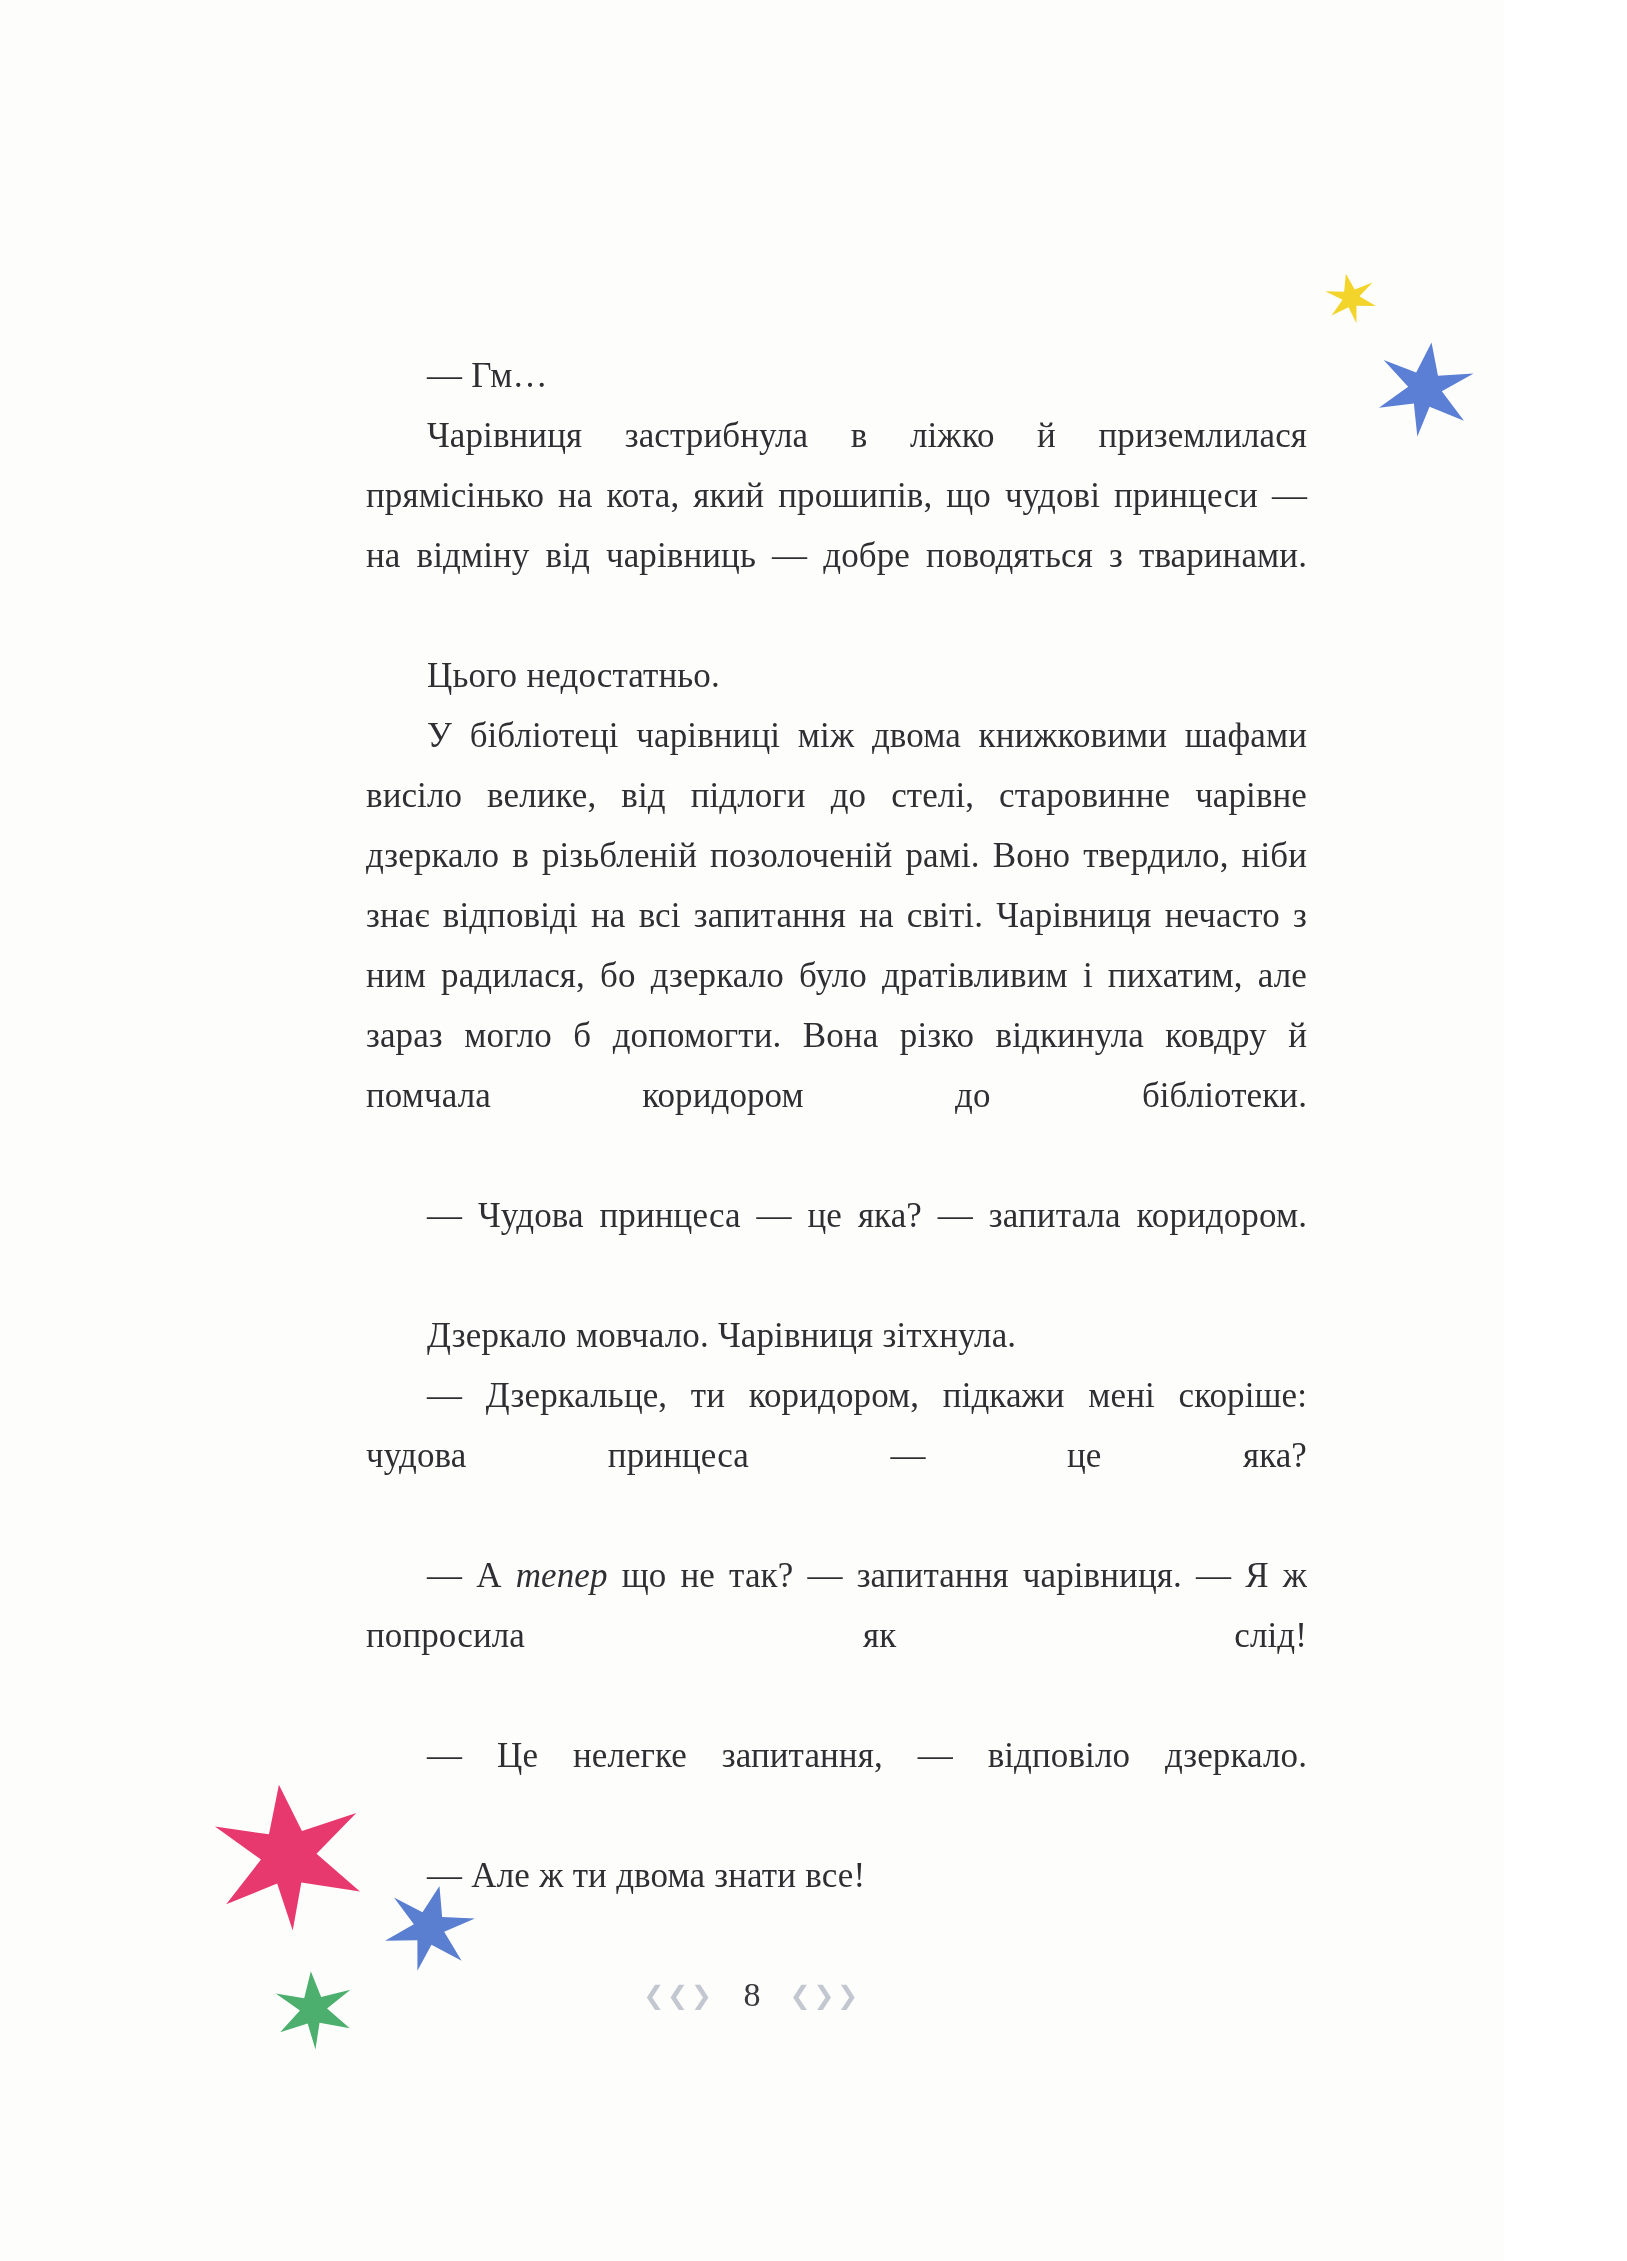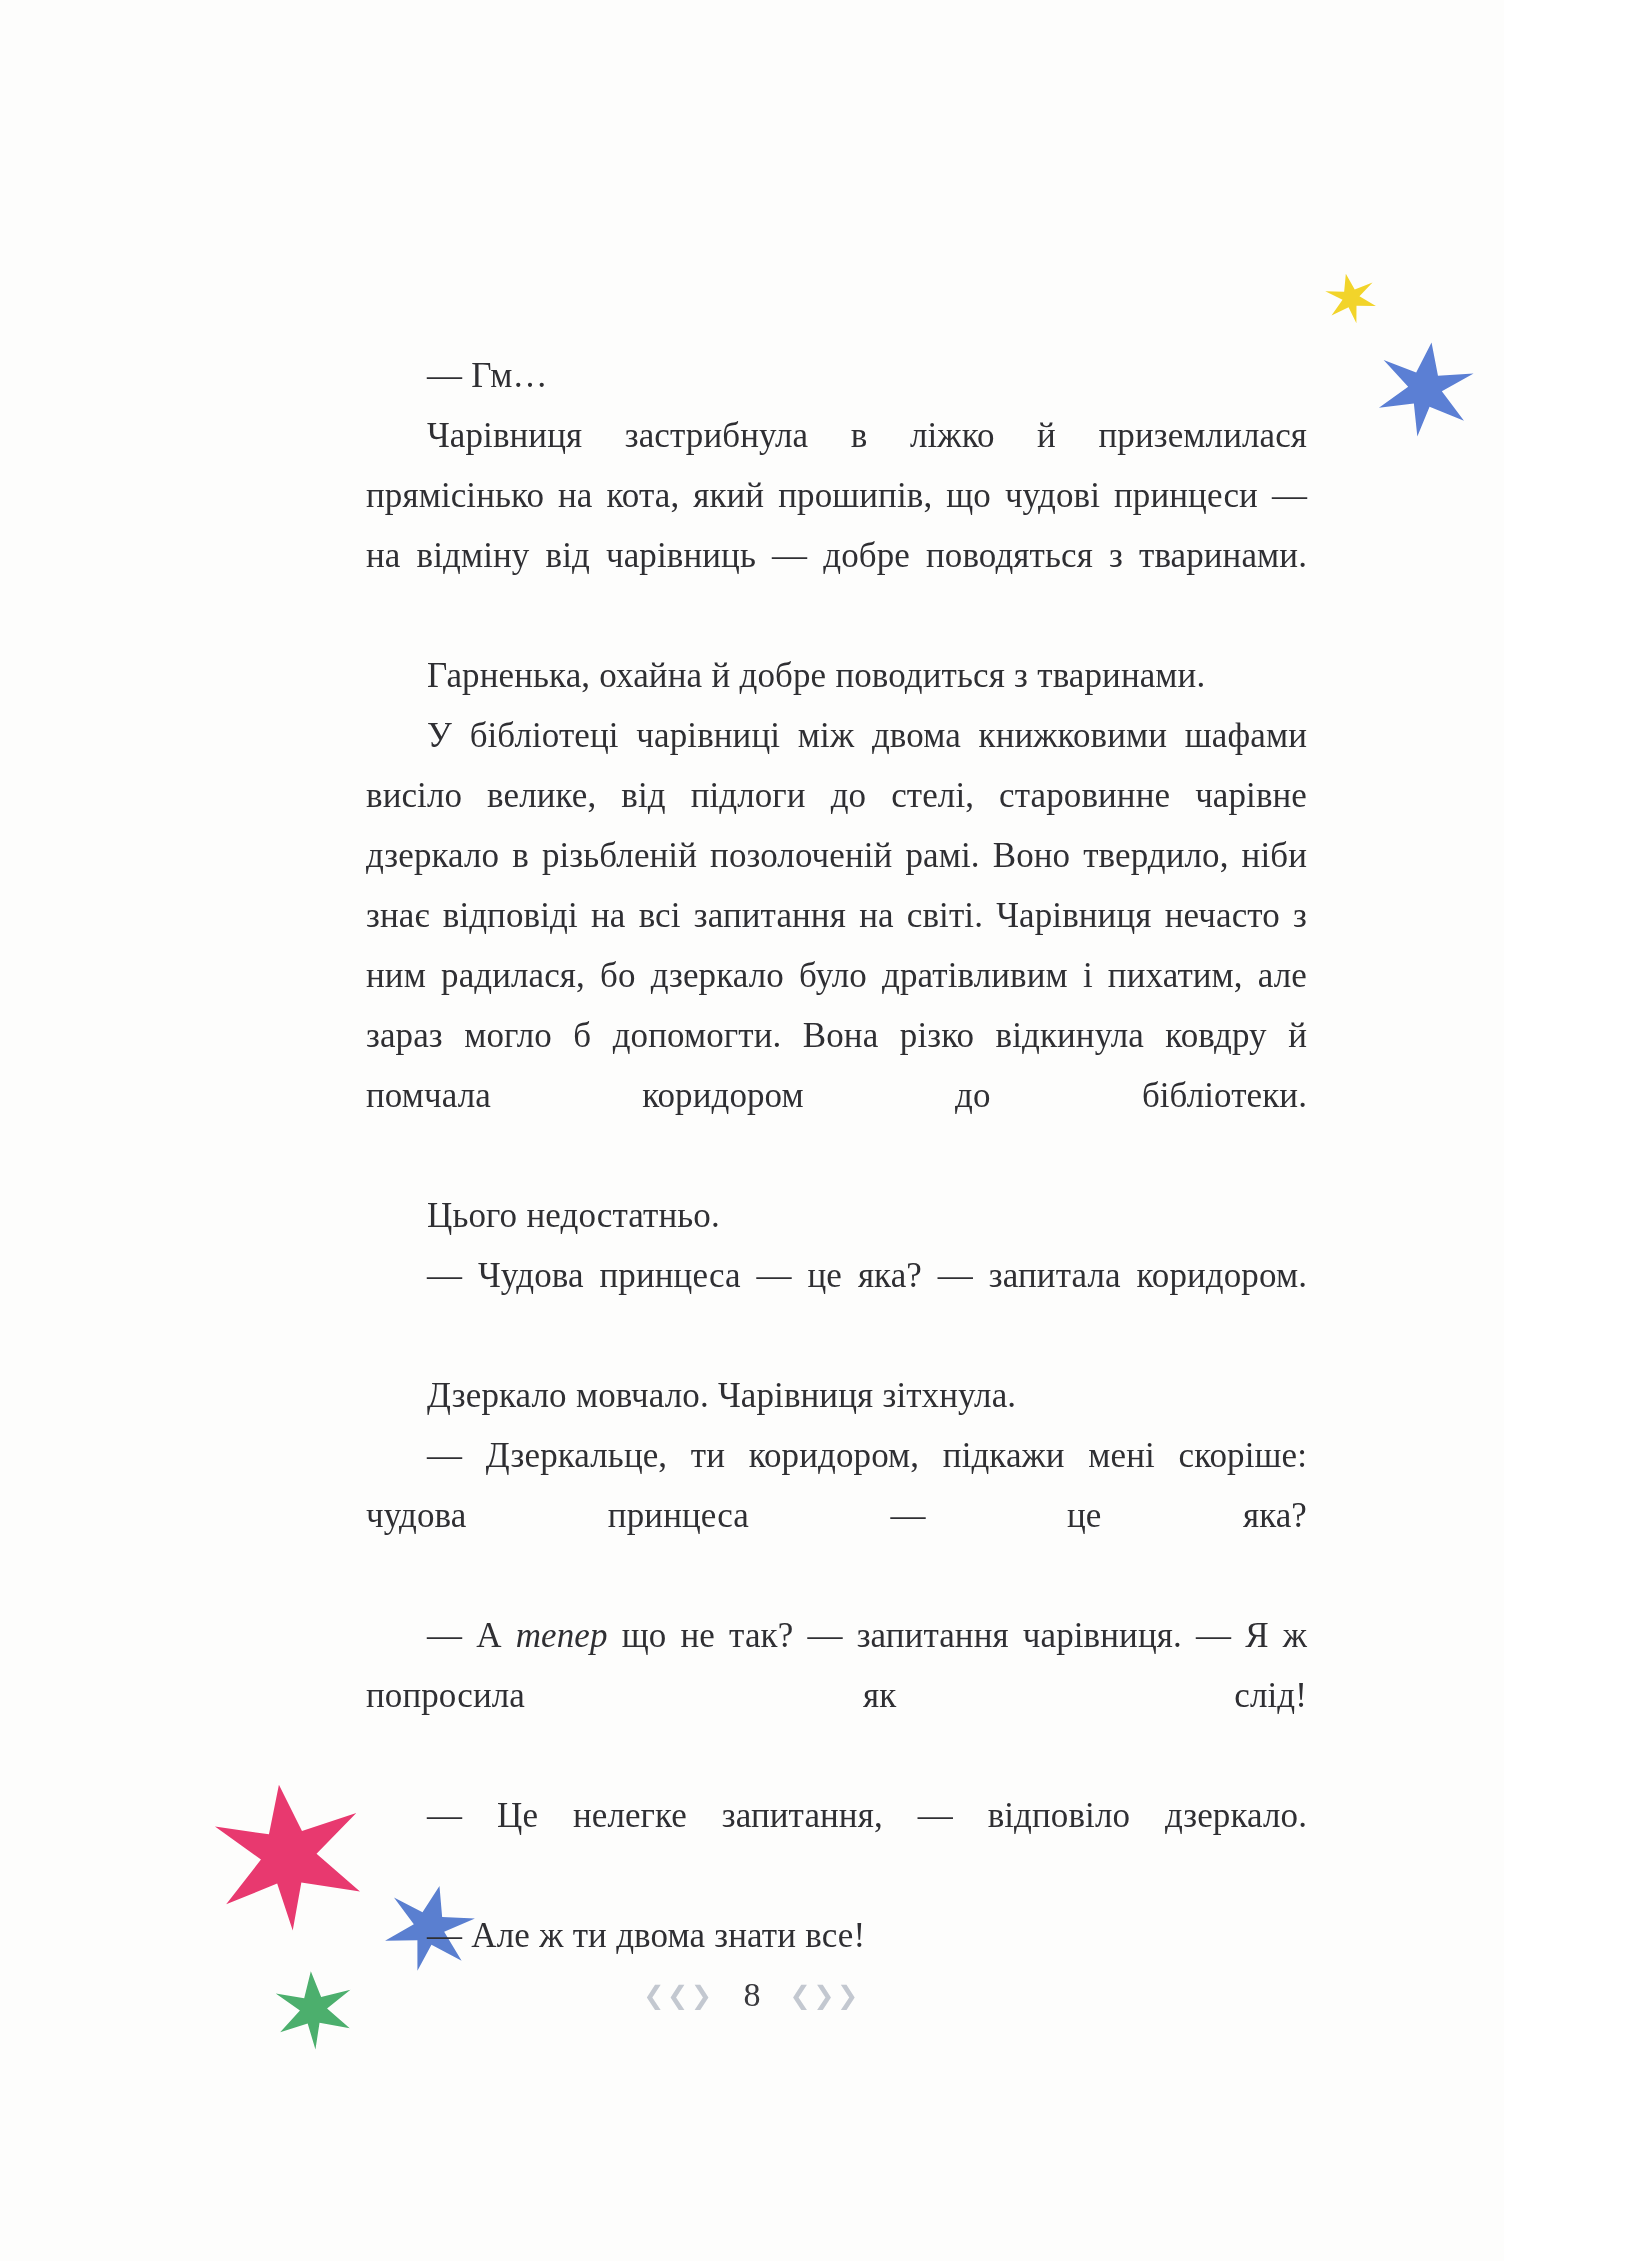--- a/index.html
+++ b/index.html
@@ -120,23 +120,22 @@
 
   <div class="star star-green">
     <svg viewBox="0 0 100 100" aria-hidden="true">
       <path d="M50 5 L60 36 L95 30 L66 50 L91 75 L56 66 L49 97 L42 66 L9 74 L34 50 L7 28 L40 36 Z" fill="#4caf6d"></path>
     </svg>
   </div>
 
   <div class="text-column">
     <p class="para nojust">— Гм…</p>
     <p class="para">Чарівниця застрибнула в ліжко й приземлилася прямісінько на кота, який прошипів, що чудові принцеси — на відміну від чарівниць — добре поводяться з тваринами.</p>
-    <p class="para nojust">Гарненька, охайна й добре поводиться з тваринами.</p>
+    <p class="para nojust">Цього недостатньо.</p>
     <p class="para">У бібліотеці чарівниці між двома книжковими шафами висіло велике, від підлоги до стелі, старовинне чарівне дзеркало в різьбленій позолоченій рамі. Воно твердило, ніби знає відповіді на всі запитання на світі. Чарівниця нечасто з ним радилася, бо дзеркало було дратівливим і пихатим, але зараз могло б допомогти. Вона різко відкинула ковдру й помчала коридором до бібліотеки.</p>
-    <p class="para nojust">Цього недостатньо.</p>
     <p class="para">— Чудова принцеса — це яка? — запитала коридором.</p>
     <p class="para nojust">Дзеркало мовчало. Чарівниця зітхнула.</p>
     <p class="para">— Дзеркальце, ти коридором, підкажи мені скоріше: чудова принцеса — це яка?</p>
     <p class="para"><span>— А </span><span class="it">тепер</span><span> що не так? — запитання чарівниця. — Я ж попросила як слід!</span></p>
     <p class="para">— Це нелегке запитання, — відповіло дзеркало.</p>
     <p class="para nojust">— Але ж ти двома знати все!</p>
   </div>
 
   <div class="folio">
     <span class="folio-orn">❮❮❯</span>

